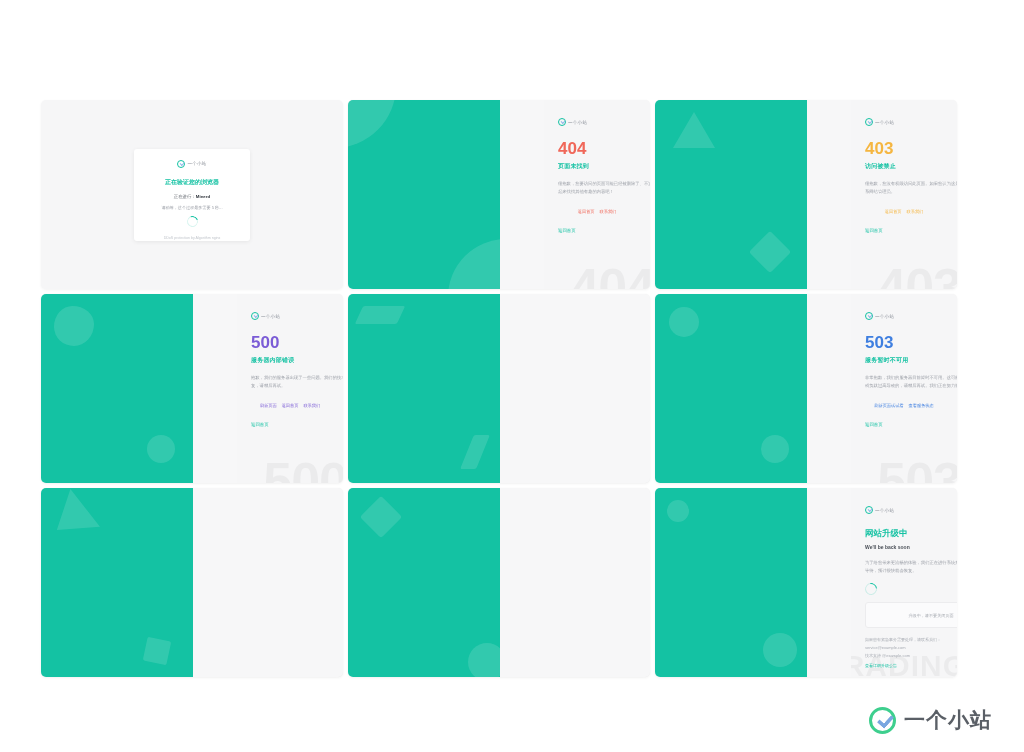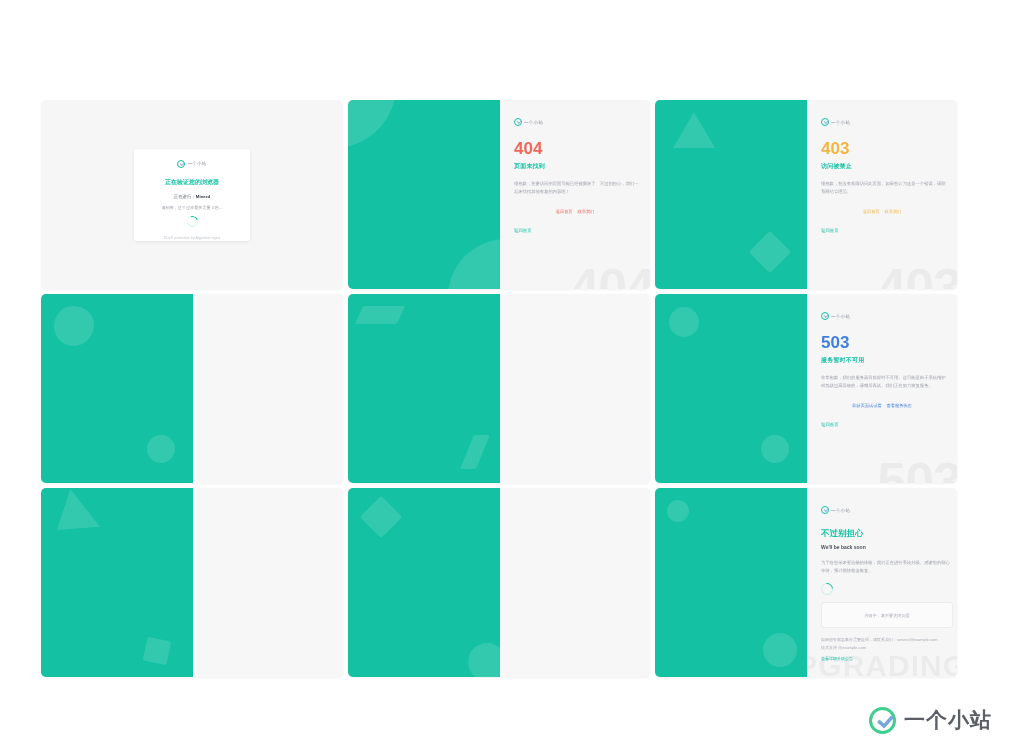--- a/index.html
+++ b/index.html
@@ -24,20 +24,21 @@
 
   
   .card {
     position: relative;
     width: 302px; height: 189px;
     border-radius: 5px;
     overflow: hidden;
     display: flex;
     box-shadow: 0 1px 3px rgba(0,0,0,0.055), 0 0 1px rgba(0,0,0,0.05);
     background: #f7f7f8;
+    gap: 44px;
   }
 
   
   .deco {
     position: relative;
     width: 152px; height: 189px;
     background: #14c2a3;
     overflow: hidden;
     flex: 0 0 152px;
   }
@@ -240,20 +241,36 @@
         <div class="backlink">返回首页</div>
         <div class="watermark">403</div>
       </div>
     </div>
 
     <div class="card">
       <div class="deco">
           <span class="sh blob-tl"></span>
           <span class="sh circle-br"></span>
         </div>
+      <div class="content">
+        <div class="cardlogo">
+          <span class="mark"></span>
+          <span class="brand">一个小站</span>
+        </div>
+        <div class="errcode" style="color: rgb(123, 92, 214);">500</div>
+        <div class="errtitle">服务器内部错误</div>
+        <div class="errdesc">抱歉，我们的服务器出现了一些问题。我们的技术团队正在努力修复，请稍后再试。</div>
+        <div class="links">
+            <span style="color: rgb(123, 92, 214);">刷新页面</span>
+            <span style="color: rgb(123, 92, 214);">返回首页</span>
+            <span style="color: rgb(123, 92, 214);">联系我们</span>
+          </div>
+        <div class="backlink">返回首页</div>
+        <div class="watermark">500</div>
+      </div>
     </div>
 
     <div class="card">
       <div class="deco">
           <span class="sh para-tl"></span>
           <span class="sh para-br"></span>
         </div>
     </div>
 
     <div class="card">
@@ -295,21 +312,21 @@
     <div class="card">
       <div class="deco" id="upgrade-deco">
           <span class="sh circle-tl-sm"></span>
           <span class="sh bigcircle-br2"></span>
         </div>
       <div class="content">
         <div class="cardlogo">
           <span class="mark"></span>
           <span class="brand">一个小站</span>
         </div>
-        <div class="up-title">不过别担心</div>
+        <div class="up-title">网站升级中</div>
         <div class="up-sub">We'll be back soon</div>
         <div class="up-desc">为了给您带来更流畅的体验，我们正在进行系统升级。感谢您的耐心等待，预计很快就会恢复。</div>
         <div class="spinner"></div>
         <div class="up-box">
           <span>升级中，请不要关闭页面</span>
         </div>
         <div class="up-foot">
           <div>如果您有紧急事务需要处理，请联系我们：service@example.com</div>
           <div>技术支持 @example.com</div>
           <div class="lnk">查看详细升级公告</div>

